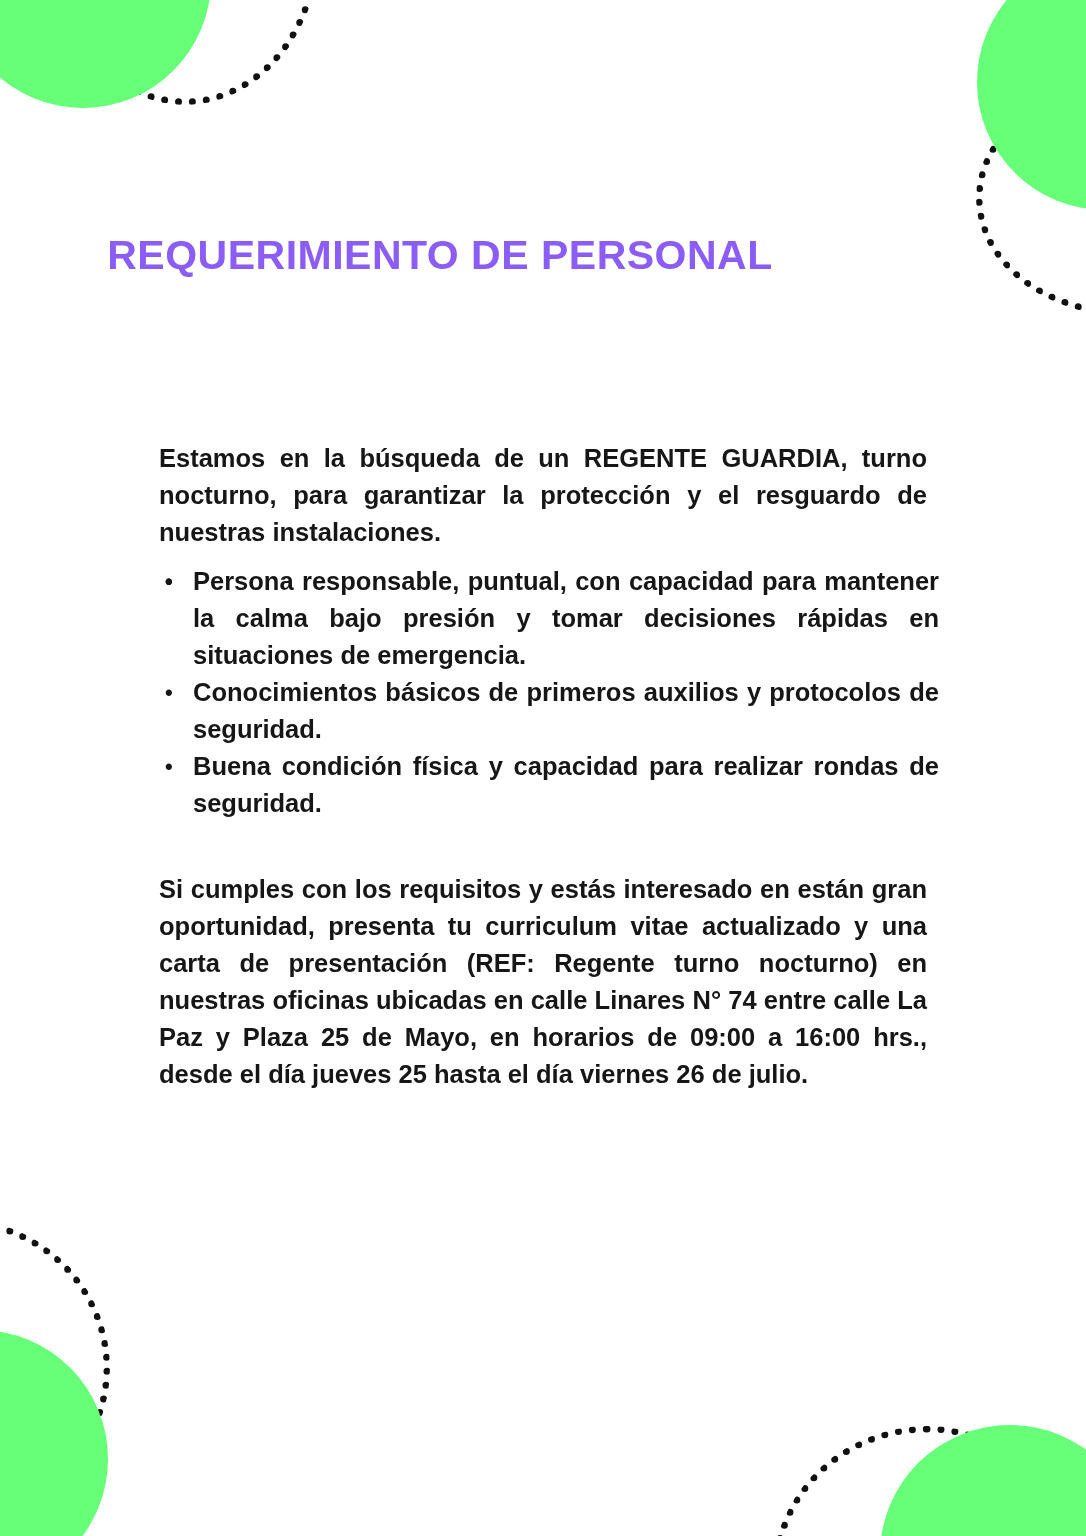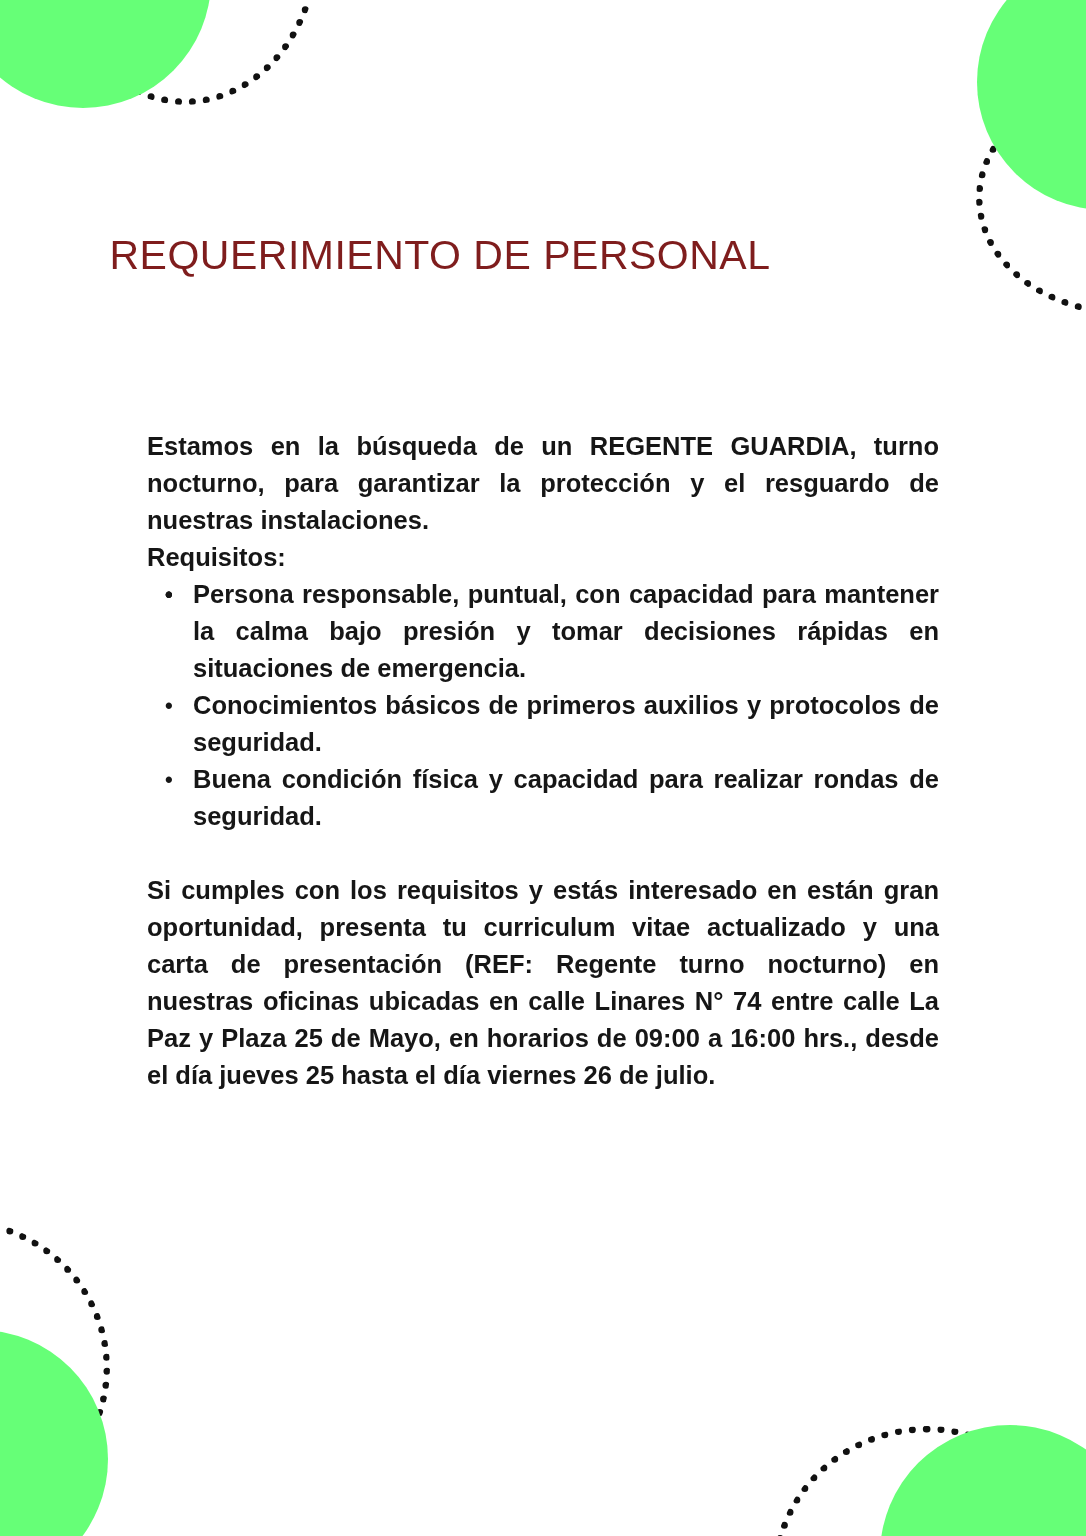--- a/index.html
+++ b/index.html
@@ -7,29 +7,29 @@
     width:1086px; height:1536px; position:relative; overflow:hidden;
     background:#ffffff; color:#111111;
     font-family:"Liberation Sans", "DejaVu Sans", sans-serif;
   }
   .deco { position:absolute; }
   .circle { position:absolute; border-radius:50%; }
   .ring { position:absolute; border-radius:50%; border:7px dotted #111; box-sizing:border-box; }
 
   .title {
     position:absolute; left:0; width:880px; top:232px;
-    text-align:center; font-weight:normal; font-size:41px; letter-spacing:0.5px;
-    color:#7f1d1d;
+    text-align:center; font-weight:bold; font-size:41px; letter-spacing:0.5px;
+    color:#8b5cf6;
   }
   .content {
     position:absolute; left:147px; width:792px; top:428px;
     font-weight:bold; font-size:25.5px; line-height:37px; text-align:justify;
     color:#161616;
   }
-  .content p { margin:0; }
+  .content p { margin:12px; }
   .content ul { margin:0; padding-left:46px; }
   .content li { list-style:none; position:relative; }
   .content li .bullet {
     position:absolute; left:-28px; top:0; font-size:22px;
   }
   .spacer { height:37px; }
 </style>
 </head>
 <body>
 
@@ -50,21 +50,20 @@
 
 <div class="deco">
   <div class="ring" style="left:772px; top:1426px; width:310px; height:300px;"></div>
   <div class="circle" style="left:880px; top:1425px; width:260px; height:260px; background:#66ff77;"></div>
 </div>
 
 <div class="title">REQUERIMIENTO DE PERSONAL</div>
 
 <div class="content">
   <p>Estamos en la búsqueda de un REGENTE GUARDIA, turno nocturno, para garantizar la protección y el resguardo de nuestras instalaciones.</p>
-  <p>Requisitos:</p>
   <ul>
     <li><span class="bullet">•</span></li>
     <li><span class="bullet">•</span></li>
     <li><span class="bullet">•</span><span>Persona responsable, puntual, con capacidad para mantener la calma bajo presión y tomar decisiones rápidas en situaciones de emergencia.</span></li>
     <li><span class="bullet">•</span><span>Conocimientos básicos de primeros auxilios y protocolos de seguridad.</span></li>
     <li><span class="bullet">•</span><span>Buena condición física y capacidad para realizar rondas de seguridad.</span></li>
   </ul>
   <div class="spacer"></div>
   <p>Si cumples con los requisitos y estás interesado en están gran oportunidad, presenta tu curriculum vitae actualizado y una carta de presentación (REF: Regente turno nocturno) en nuestras oficinas ubicadas en calle Linares N° 74 entre calle La Paz y Plaza 25 de Mayo, en horarios de 09:00 a 16:00 hrs., desde el día jueves 25 hasta el día viernes 26 de julio.</p>
 </div>

